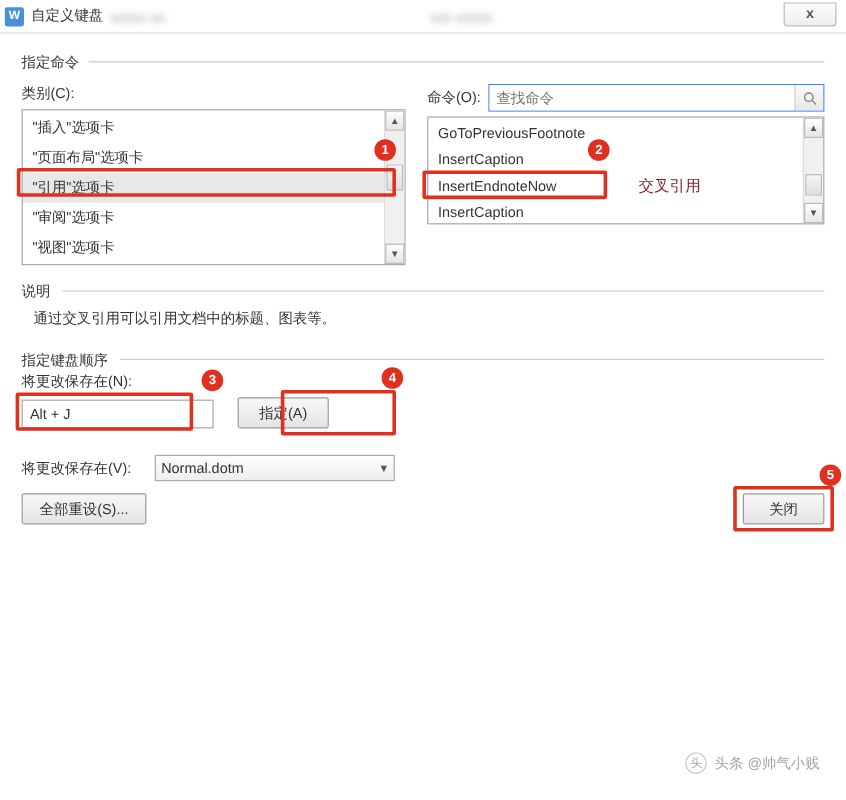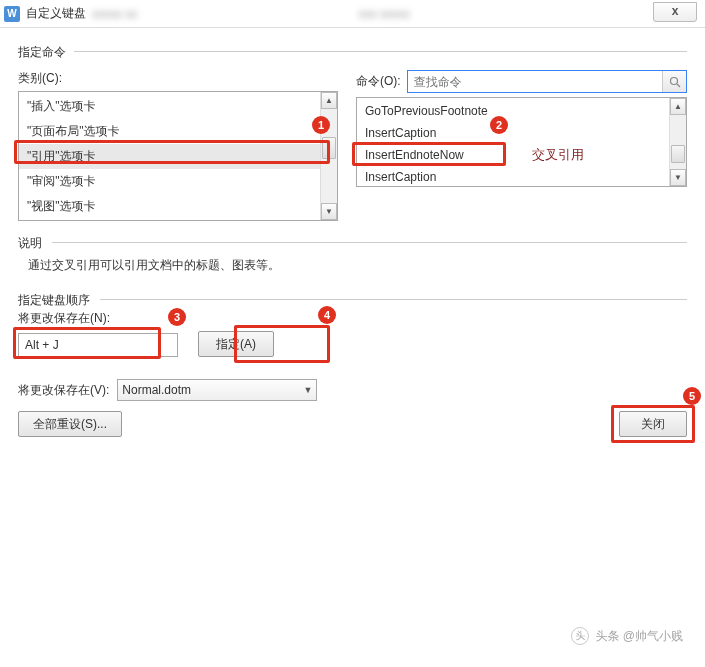--- a/index.html
+++ b/index.html
@@ -130,21 +130,21 @@
           <button class="btn" style="width:76px"><span>指定(A)</span></button>
         </div>
         <div class="hl-red" style="left:-5px;top:17px;width:148px;height:32px"></div>
         <div class="badge" style="left:150px;top:-2px">3</div>
         <div class="hl-red" style="left:216px;top:15px;width:96px;height:38px"></div>
         <div class="badge" style="left:300px;top:-4px">4</div>
       </div>
     </div>
   </div>
 
-  <div style="display:flex;align-items:center;gap:8px;margin-top:4px;position:relative">
+  <div style="display:flex;align-items:center;gap:20px;margin-top:4px;position:relative">
     <span>将更改保存在(V):</span>
     <div class="select">
       <span>Normal.dotm</span>
       <span style="font-size:9px;color:#555">▼</span>
     </div>
   </div>
   <div style="display:flex;justify-content:space-between;margin-top:10px;position:relative">
     <button class="btn"><span>全部重设(S)...</span></button>
     <div style="position:relative">
       <button class="btn" style="width:68px"><span>关闭</span></button>

